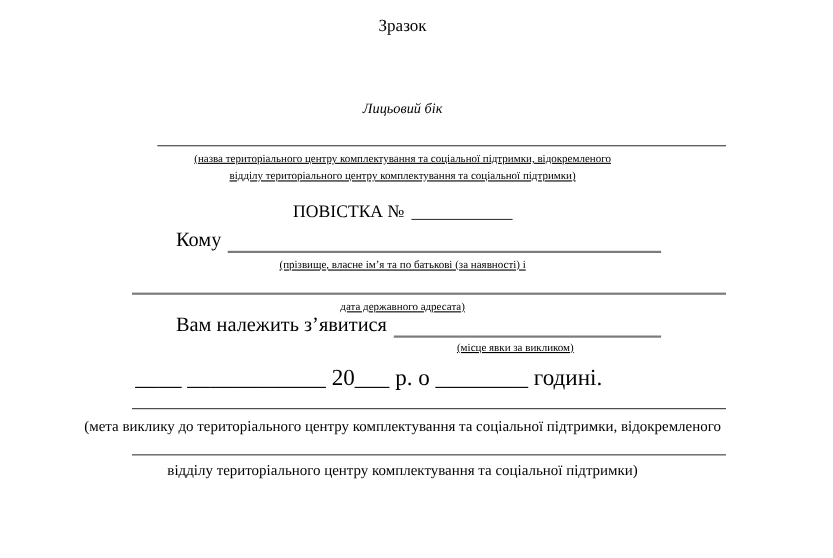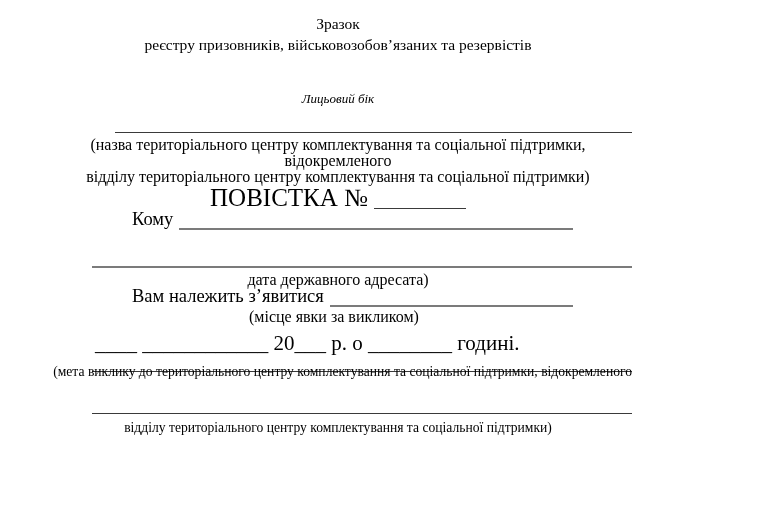--- a/index.html
+++ b/index.html
@@ -8,20 +8,21 @@
     background: #ffffff;
   }
   .page {
     position: relative;
     width: 632px;
     height: 507px;
     background: #ffffff;
     color: #000000;
     font-family: "Liberation Serif", "DejaVu Serif", serif;
     overflow: hidden;
+    margin-left: 28px;
   }
   .abs { position: absolute; }
   .ctr { left: 44px; right: 0; text-align: center; }
 
   .header-block {
     top: 13px;
     font-size: 15.5px;
     line-height: 21px;
   }
   .side-label {
@@ -33,31 +34,32 @@
   .rule-dark {
     height: 0;
     border-top: 1.5px solid #3a3a3a;
   }
   .rule-grey {
     height: 0;
     border-top: 2px solid #7b7b7b;
   }
 
   .caption {
-    font-size: 16px;
+    font-size: 10px;
     line-height: 16px;
+    text-decoration: underline;
   }
   .caption-lg {
     font-size: 13.6px;
     line-height: 17px;
   }
 
   .summons-title {
     top: 184px;
-    font-size: 25px;
+    font-size: 16px;
   }
   .blank {
     display: inline-block;
     height: 0;
     border-bottom: 1.5px solid #3a3a3a;
     transform: translateY(3px);
     margin-left: 6px;
   }
 
   .field-row {
@@ -80,50 +82,50 @@
     white-space: nowrap;
   }
 </style>
 </head>
 <body>
 
 <div class="page">
 
   <div class="abs ctr header-block">
     <div>Зразок</div>
-    <div>реєстру призовників, військовозобов’язаних та резервістів</div>
   </div>
 
   <div class="abs ctr side-label">Лицьовий бік</div>
 
   <div class="abs rule-dark" style="left:115px; width:558px; top:132px;"></div>
   <div class="abs ctr caption" style="top:137px;">
     <div>(назва територіального центру комплектування та соціальної підтримки, відокремленого</div>
     <div>відділу територіального центру комплектування та соціальної підтримки)</div>
   </div>
 
   <div class="abs ctr summons-title">
     <span>ПОВІСТКА №</span><span class="blank" style="width:92px;"></span>
   </div>
 
   <div class="abs field-row" style="left:132px; right:59px; top:210px;">
     <span class="label">Кому</span>
     <span class="fill"></span>
   </div>
+  <div class="abs ctr caption" style="top:234px;">(прізвище, власне ім’я та по батькові (за наявності) і</div>
 
   <div class="abs rule-grey" style="left:92px; width:606px; top:266px;"></div>
   <div class="abs ctr caption" style="top:272px;">дата державного адресата)</div>
 
   <div class="abs field-row" style="left:132px; right:59px; top:287px;">
     <span class="label">Вам належить з’явитися</span>
     <span class="fill"></span>
   </div>
-  <div class="abs caption" style="left:249px; right:0; top:309px;">(місце явки за викликом)</div>
+  <div class="abs caption" style="left:249px; right:0; text-align:center; top:309px;">(місце явки за викликом)</div>
 
   <div class="abs datetime-line">____ ____________ 20___ р. о ________ годині.</div>
 
   <div class="abs rule-dark" style="left:92px; width:606px; top:371px;"></div>
-  <div class="abs ctr caption-lg" style="top:363px;text-align:right;">(мета виклику до територіального центру комплектування та соціальної підтримки, відокремленого</div>
+  <div class="abs ctr caption-lg" style="top:379px;">(мета виклику до територіального центру комплектування та соціальної підтримки, відокремленого</div>
 
   <div class="abs rule-dark" style="left:92px; width:606px; top:413px;"></div>
   <div class="abs ctr caption-lg" style="top:419px;">відділу територіального центру комплектування та соціальної підтримки)</div>
 
 </div>
 
 </body></html>

